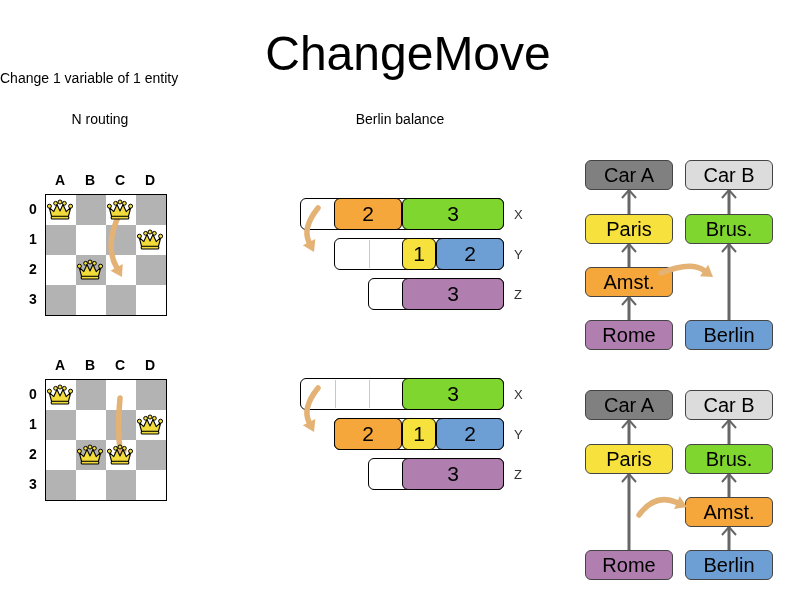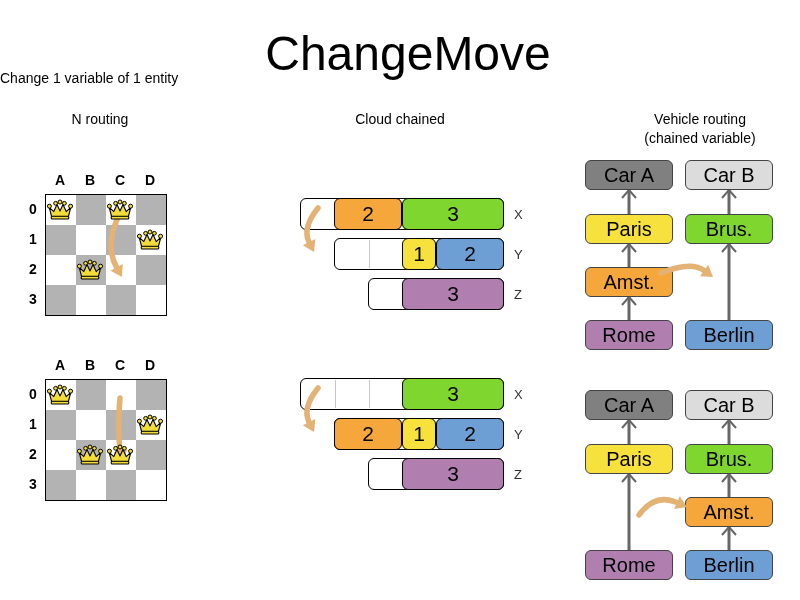--- a/index.html
+++ b/index.html
@@ -72,25 +72,21 @@
 
 <div id="root">
 
   <div class="title">ChangeMove</div>
   <div class="subtitle">Change 1 variable of 1 entity</div>
 
   <div class="col-head" style="left:20px;top:110px;width:160px;">
     <div>N routing</div>
   </div>
   <div class="col-head" style="left:320px;top:110px;width:160px;">
-    <div>Cloud chained</div>
-  </div>
-  <div class="col-head" style="left:610px;top:110px;width:180px;">
-    <div>Vehicle routing</div>
-    <div>(chained variable)</div>
+    <div>Berlin balance</div>
   </div>
 
   <div id="nqueens-before" class="board" style="left: 25px; top: 172px; width: 150px; height: 145px;">
       <div class="colhdr" style="left:20px;top:0px;width:30px;">A</div>
       <div class="colhdr" style="left:50px;top:0px;width:30px;">B</div>
       <div class="colhdr" style="left:80px;top:0px;width:30px;">C</div>
       <div class="colhdr" style="left:110px;top:0px;width:30px;">D</div>
       <div class="rowhdr" style="left:0px;top:29px;width:16px;">0</div>
       <div class="rowhdr" style="left:0px;top:59px;width:16px;">1</div>
       <div class="rowhdr" style="left:0px;top:89px;width:16px;">2</div>

